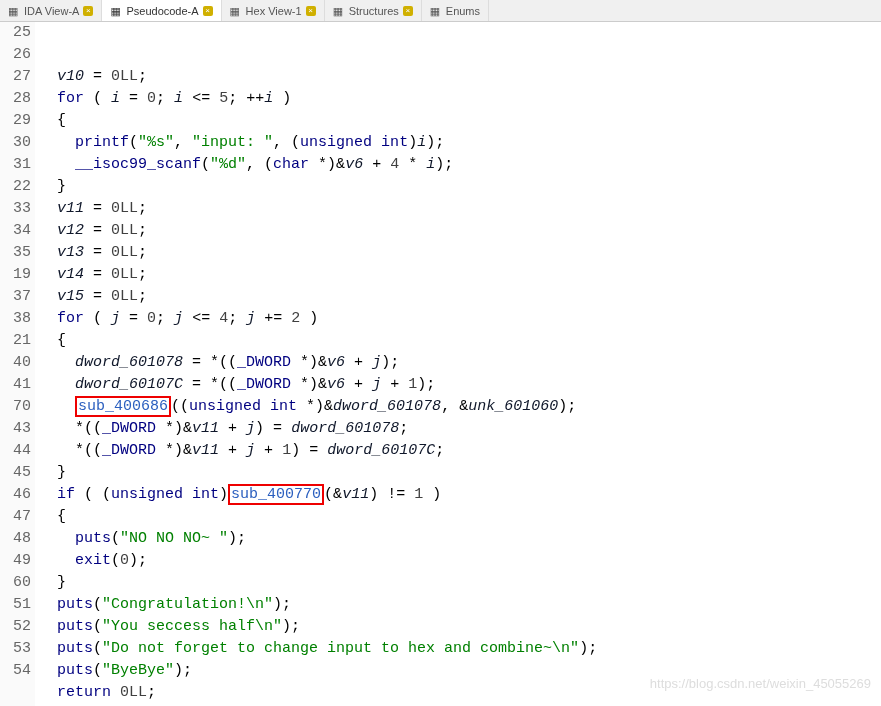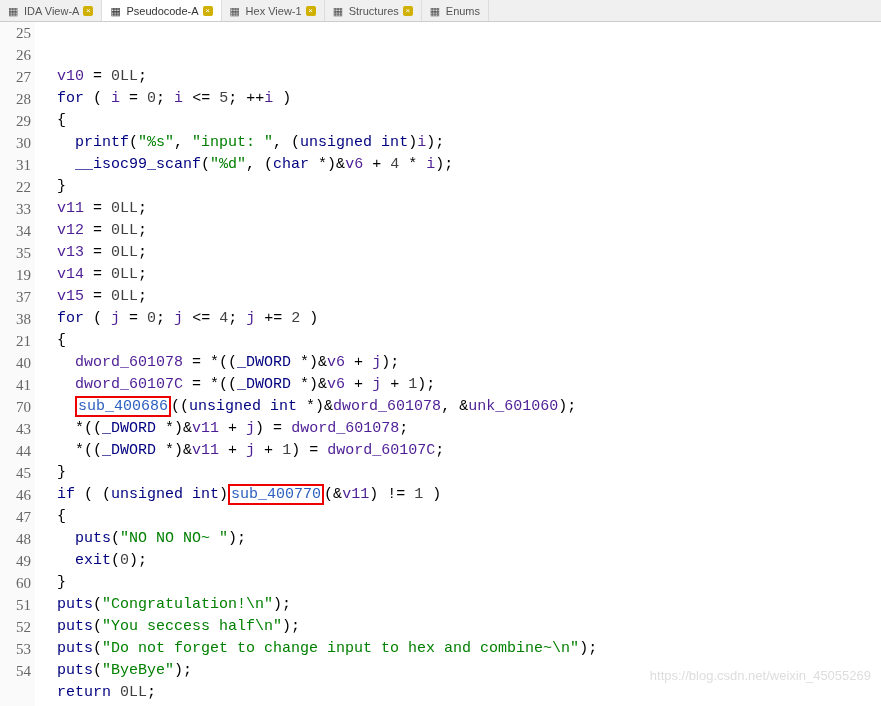--- a/index.html
+++ b/index.html
@@ -53,47 +53,47 @@
   height: calc(100% - 22px);
 }
 .gutter {
   width: 35px;
   background: #fafafa;
   text-align: right;
   color: #666;
   padding-right: 4px;
   font-size: 15px;
   line-height: 22px;
-  font-family: Liberation Serif, serif;
+  font-family: Liberation Mono, monospace;
 }
 .code {
   flex: 1;
   padding-left: 4px;
   line-height: 22px;
   white-space: pre;
   position: relative;
 }
 .ln { height: 22px; }
 .kw { color: #000080; }
-.var { color: #4c1d95; }
+.var { color: #0f172a; font-style: italic; }
 .num { color: #404040; }
 .str { color: #008000; }
 .type { color: #000080; text-align: right; }
 .fn { color: #000080; }
 .call { color: #2b5fbf; }
 .p { color: #000; }
 .box-red {
   border: 2px solid #e00;
   padding: 0 1px;
   text-align: right;
 }
 .watermark {
   position: absolute;
   right: 10px;
-  bottom: 19px;
+  bottom: 11px;
   color: #ddd;
   font-family: Arial, sans-serif;
   font-size: 13px;
 }
 </style>
 </head>
 <body>
 
 <div class="tabbar">
   <div class="tab">

